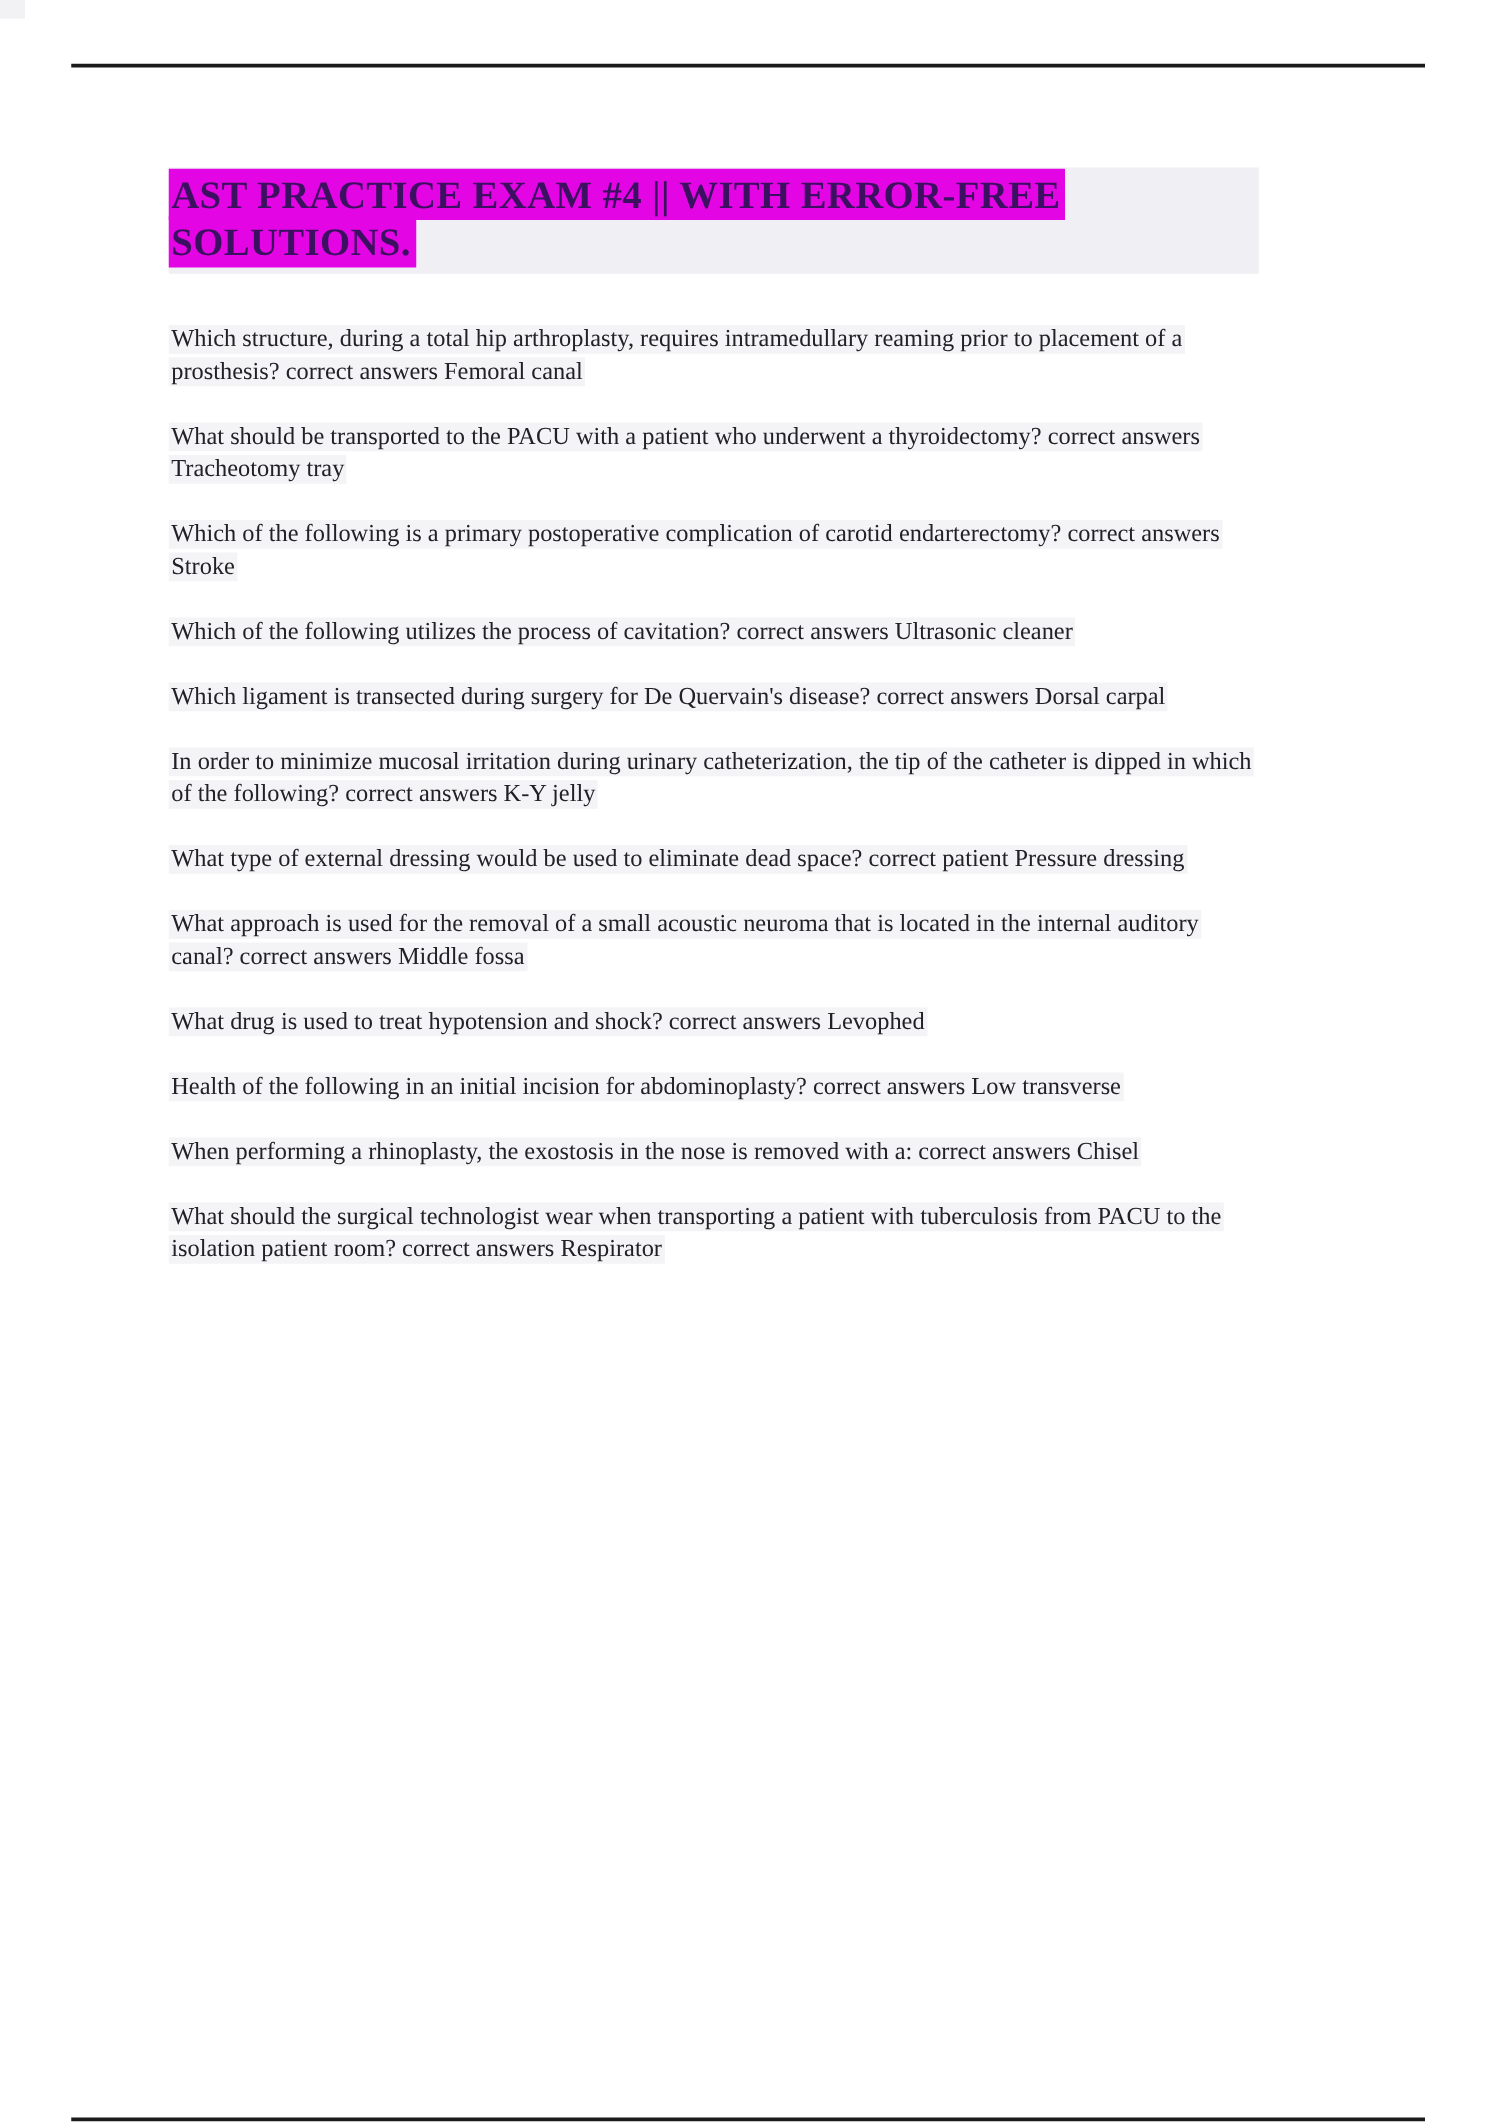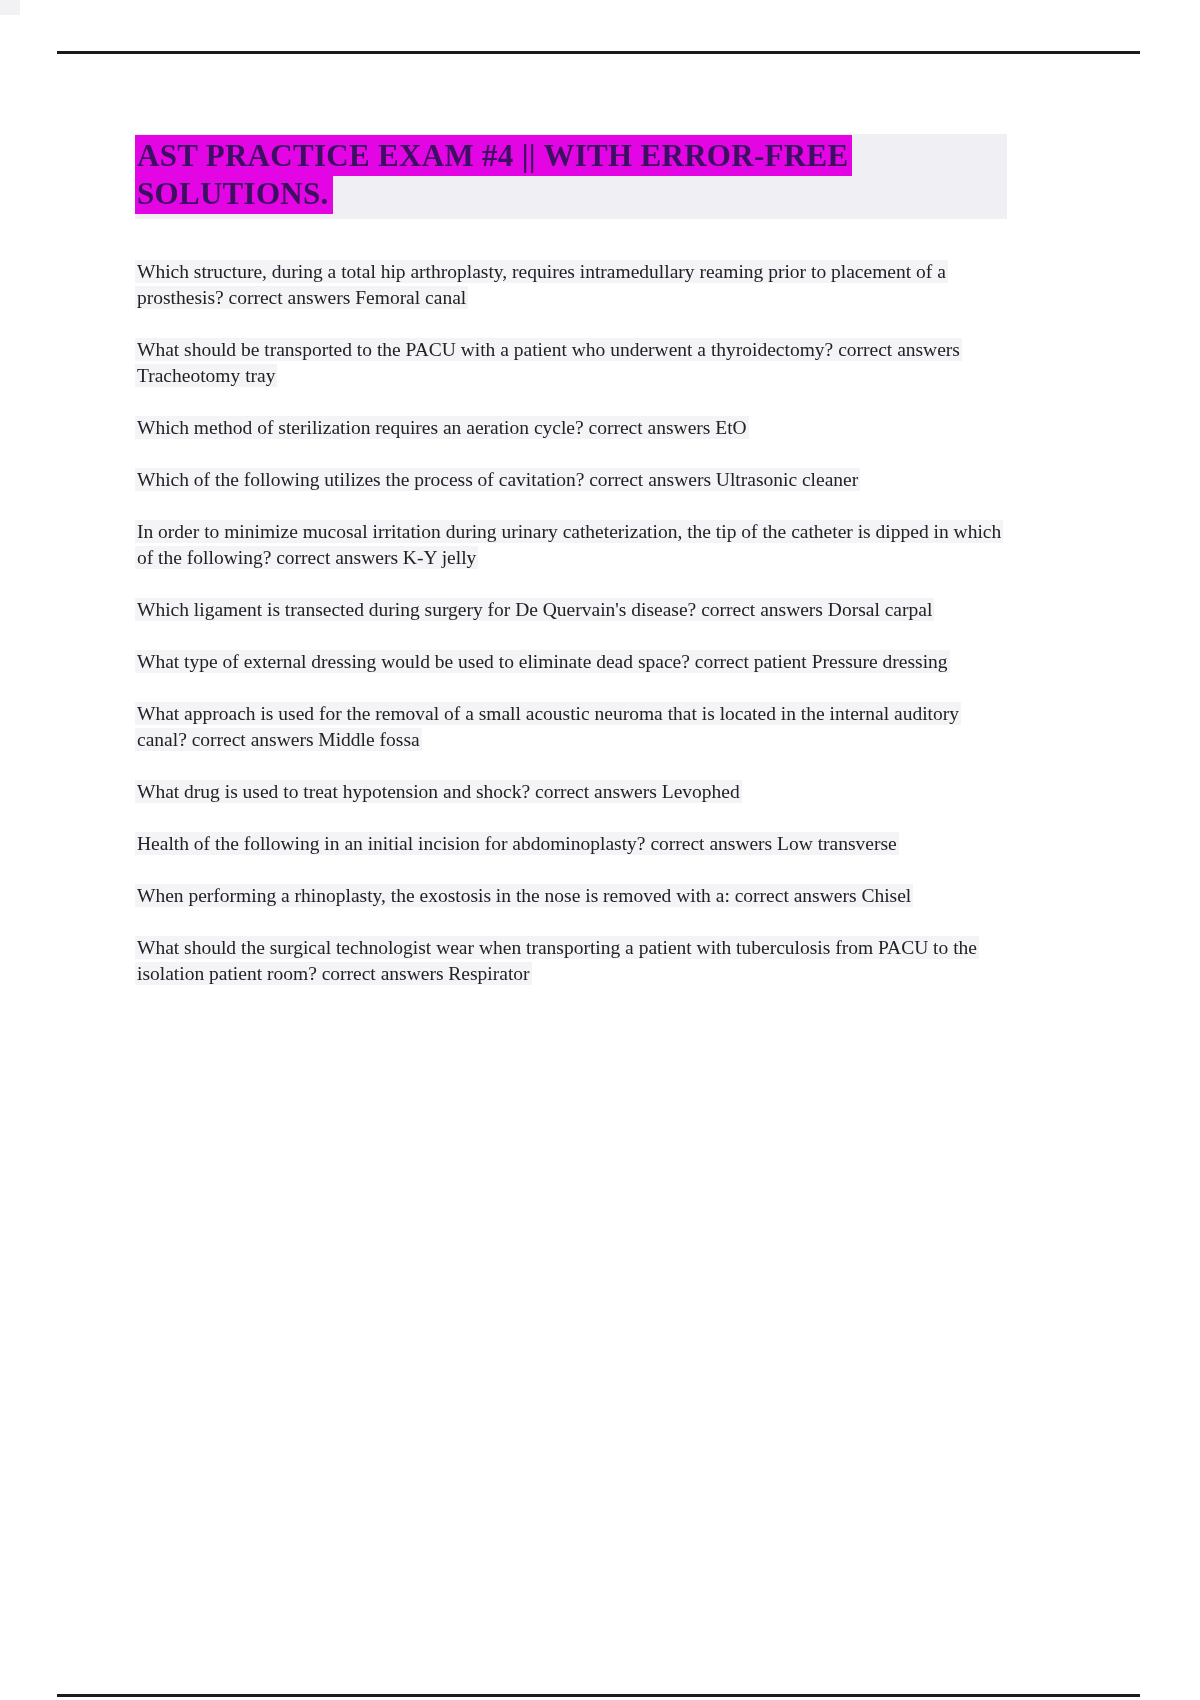--- a/index.html
+++ b/index.html
@@ -78,24 +78,24 @@
   <div class="rule rule-top"></div>
 
   <div class="content">
     <div class="heading-block">
       <h1 class="doc-title"><span class="hl">AST PRACTICE EXAM #4 || WITH ERROR-FREE</span><br><span class="hl">SOLUTIONS.</span></h1>
     </div>
 
     <div class="qa-list" id="qa-list">
         <p class="qa"><span class="qa-text">Which structure, during a total hip arthroplasty, requires intramedullary reaming prior to placement of a prosthesis? correct answers Femoral canal</span></p>
         <p class="qa"><span class="qa-text">What should be transported to the PACU with a patient who underwent a thyroidectomy? correct answers Tracheotomy tray</span></p>
-        <p class="qa"><span class="qa-text">Which method of sterilization requires an aeration cycle? correct answers EtO</span></p>
+        <p class="qa"><span class="qa-text">Which of the following is a primary postoperative complication of carotid endarterectomy? correct answers Stroke</span></p>
         <p class="qa"><span class="qa-text">Which of the following utilizes the process of cavitation? correct answers Ultrasonic cleaner</span></p>
+        <p class="qa"><span class="qa-text">Which ligament is transected during surgery for De Quervain's disease? correct answers Dorsal carpal</span></p>
         <p class="qa"><span class="qa-text">In order to minimize mucosal irritation during urinary catheterization, the tip of the catheter is dipped in which of the following? correct answers K-Y jelly</span></p>
-        <p class="qa"><span class="qa-text">Which ligament is transected during surgery for De Quervain's disease? correct answers Dorsal carpal</span></p>
         <p class="qa"><span class="qa-text">What type of external dressing would be used to eliminate dead space? correct patient Pressure dressing</span></p>
         <p class="qa"><span class="qa-text">What approach is used for the removal of a small acoustic neuroma that is located in the internal auditory canal? correct answers Middle fossa</span></p>
         <p class="qa"><span class="qa-text">What drug is used to treat hypotension and shock? correct answers Levophed</span></p>
         <p class="qa"><span class="qa-text">Health of the following in an initial incision for abdominoplasty? correct answers Low transverse</span></p>
         <p class="qa"><span class="qa-text">When performing a rhinoplasty, the exostosis in the nose is removed with a: correct answers Chisel</span></p>
         <p class="qa"><span class="qa-text">What should the surgical technologist wear when transporting a patient with tuberculosis from PACU to the isolation patient room? correct answers Respirator</span></p>
       </div>
   </div>
 
   <div class="rule rule-bottom"></div>

